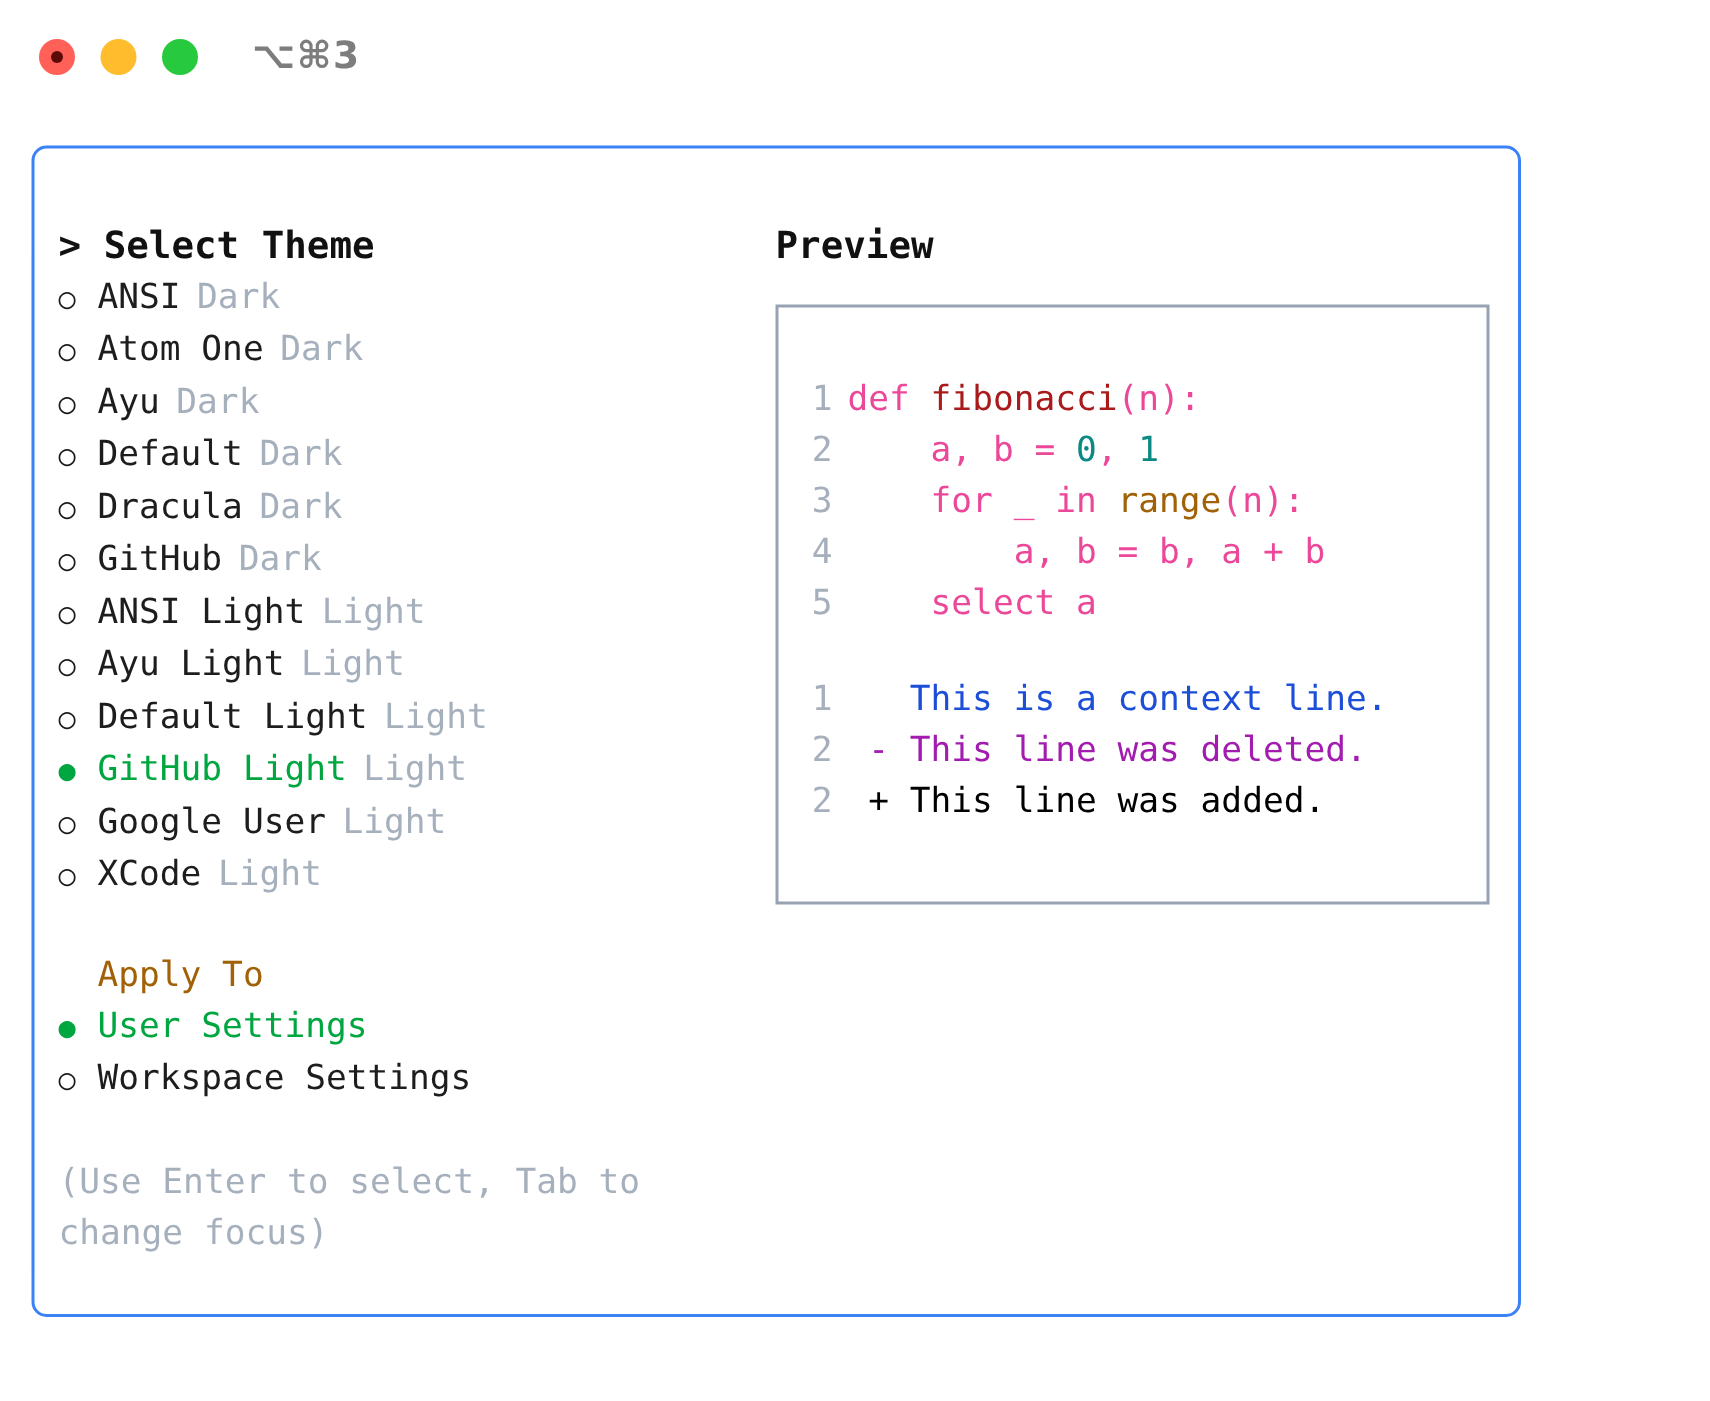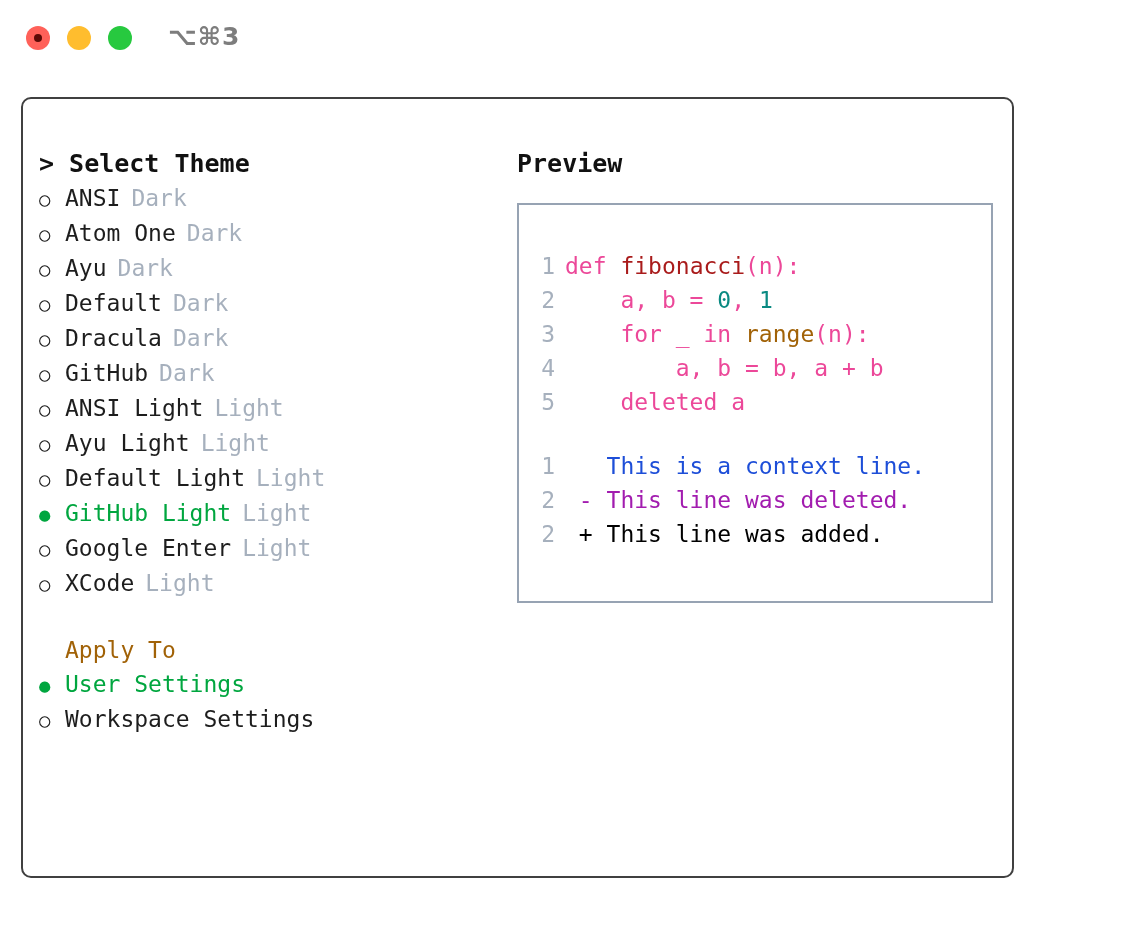--- a/index.html
+++ b/index.html
@@ -67,21 +67,21 @@
     font-weight: 600;
   }
 
   
   .panel {
     position: absolute;
     left: 21px;
     top: 97px;
     width: 993px;
     height: 781px;
-    border: 2px solid #404040;
+    border: 2px solid #3b82f6;
     border-radius: 10px;
     box-sizing: border-box;
     background: #ffffff;
   }
 
   
   .left-col {
     position: absolute;
     left: 16px;
     top: 48px;
@@ -213,44 +213,45 @@
           <div class="theme-row"><span class="marker">○</span><span class="theme-name">ANSI</span><span class="theme-kind">Dark</span></div>
           <div class="theme-row"><span class="marker">○</span><span class="theme-name">Atom One</span><span class="theme-kind">Dark</span></div>
           <div class="theme-row"><span class="marker">○</span><span class="theme-name">Ayu</span><span class="theme-kind">Dark</span></div>
           <div class="theme-row"><span class="marker">○</span><span class="theme-name">Default</span><span class="theme-kind">Dark</span></div>
           <div class="theme-row"><span class="marker">○</span><span class="theme-name">Dracula</span><span class="theme-kind">Dark</span></div>
           <div class="theme-row"><span class="marker">○</span><span class="theme-name">GitHub</span><span class="theme-kind">Dark</span></div>
           <div class="theme-row"><span class="marker">○</span><span class="theme-name">ANSI Light</span><span class="theme-kind">Light</span></div>
           <div class="theme-row"><span class="marker">○</span><span class="theme-name">Ayu Light</span><span class="theme-kind">Light</span></div>
           <div class="theme-row"><span class="marker">○</span><span class="theme-name">Default Light</span><span class="theme-kind">Light</span></div>
           <div class="theme-row selected"><span class="marker selected">●</span><span class="theme-name">GitHub Light</span><span class="theme-kind">Light</span></div>
-          <div class="theme-row"><span class="marker">○</span><span class="theme-name">Google Enter</span><span class="theme-kind">Light</span></div>
+          <div class="theme-row"><span class="marker">○</span><span class="theme-name">Google User</span><span class="theme-kind">Light</span></div>
           <div class="theme-row"><span class="marker">○</span><span class="theme-name">XCode</span><span class="theme-kind">Light</span></div>
         </div>
 
       <div class="apply-block">
         <div class="apply-title">Apply To</div>
         <div id="apply-list">
             <div class="apply-row selected"><span class="marker selected">●</span><span class="opt-label">User Settings</span></div>
             <div class="apply-row"><span class="marker">○</span><span class="opt-label">Workspace Settings</span></div>
           </div>
       </div>
 
+      <div class="hint">(Use Enter to select, Tab to change focus)</div>
     </div>
 
     <div class="right-col">
       <div class="preview-title">Preview</div>
 
       <div class="code-box">
         <div id="code-lines">
             <div class="code-line"><span class="lineno">1</span><span class="code-text">def </span><span class="tok-fn">fibonacci</span><span class="code-text">(n):</span></div>
             <div class="code-line"><span class="lineno">2</span><span class="code-text">    a, b = </span><span class="tok-num">0</span><span class="code-text">, </span><span class="tok-num">1</span></div>
             <div class="code-line"><span class="lineno">3</span><span class="code-text">    for _ in </span><span class="tok-call">range</span><span class="code-text">(n):</span></div>
             <div class="code-line"><span class="lineno">4</span><span class="code-text">        a, b = b, a + b</span></div>
-            <div class="code-line"><span class="lineno">5</span><span class="code-text">    deleted a</span></div>
+            <div class="code-line"><span class="lineno">5</span><span class="code-text">    select a</span></div>
           </div>
         <div class="diff-gap"></div>
         <div id="diff-lines">
             <div class="code-line"><span class="lineno">1</span><span class="diff-ctx">   This is a context line.</span></div>
             <div class="code-line"><span class="lineno">2</span><span class="diff-del"> - This line was deleted.</span></div>
             <div class="code-line"><span class="lineno">2</span><span class="diff-add"> + This line was added.</span></div>
           </div>
       </div>
     </div>
 

